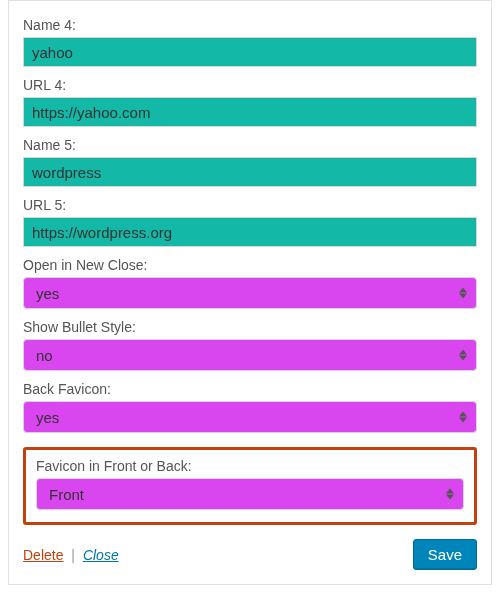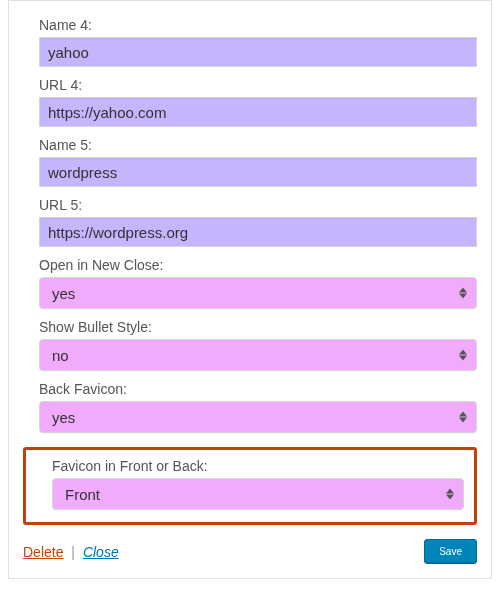--- a/index.html
+++ b/index.html
@@ -12,47 +12,46 @@
     height: 600px;
   }
   .panel {
     border: 1px solid #e0e0e0;
     margin: 0 8px 8px 8px;
     padding: 6px 14px 14px 14px;
     background: #fff;
   }
   .field {
     margin-top: 10px;
-    margin-left: 16px;
   }
   .field-label {
     display: block;
     font-size: 14px;
     color: #555;
     margin-bottom: 4px;
   }
   .text-input {
     width: 100%;
     border: 1px solid #d6d6d6;
-    background: #c4b5fd;
+    background: #14b8a6;
     font-size: 15px;
     color: #333;
     padding: 5px 8px;
     height: 30px;
     box-shadow: inset 0 1px 1px rgba(0,0,0,0.04);
   }
   .select-wrap {
     position: relative;
     width: 100%;
   }
   .select {
     width: 100%;
     border: 1px solid #d6d6d6;
     border-radius: 4px;
-    background: #f0abfc;
+    background: #d946ef;
     font-size: 15px;
     color: #333;
     padding: 6px 28px 6px 12px;
     height: 32px;
     appearance: none;
     -webkit-appearance: none;
     box-shadow: 0 1px 0 rgba(0,0,0,0.03);
   }
   .select-arrows {
     position: absolute;
@@ -105,21 +104,21 @@
   .link-close {
     color: #0073aa;
     text-decoration: underline;
     cursor: pointer;
     font-style: italic;
   }
   .btn-save {
     background: #0085ba;
     border: 1px solid #006a95;
     color: #fff;
-    font-size: 10px;
+    font-size: 15px;
     padding: 6px 14px;
     border-radius: 3px;
     cursor: pointer;
     box-shadow: inset 0 -1px 0 rgba(0,0,0,0.15);
   }
 </style>
 </head>
 <body>
 
 <div class="panel">

